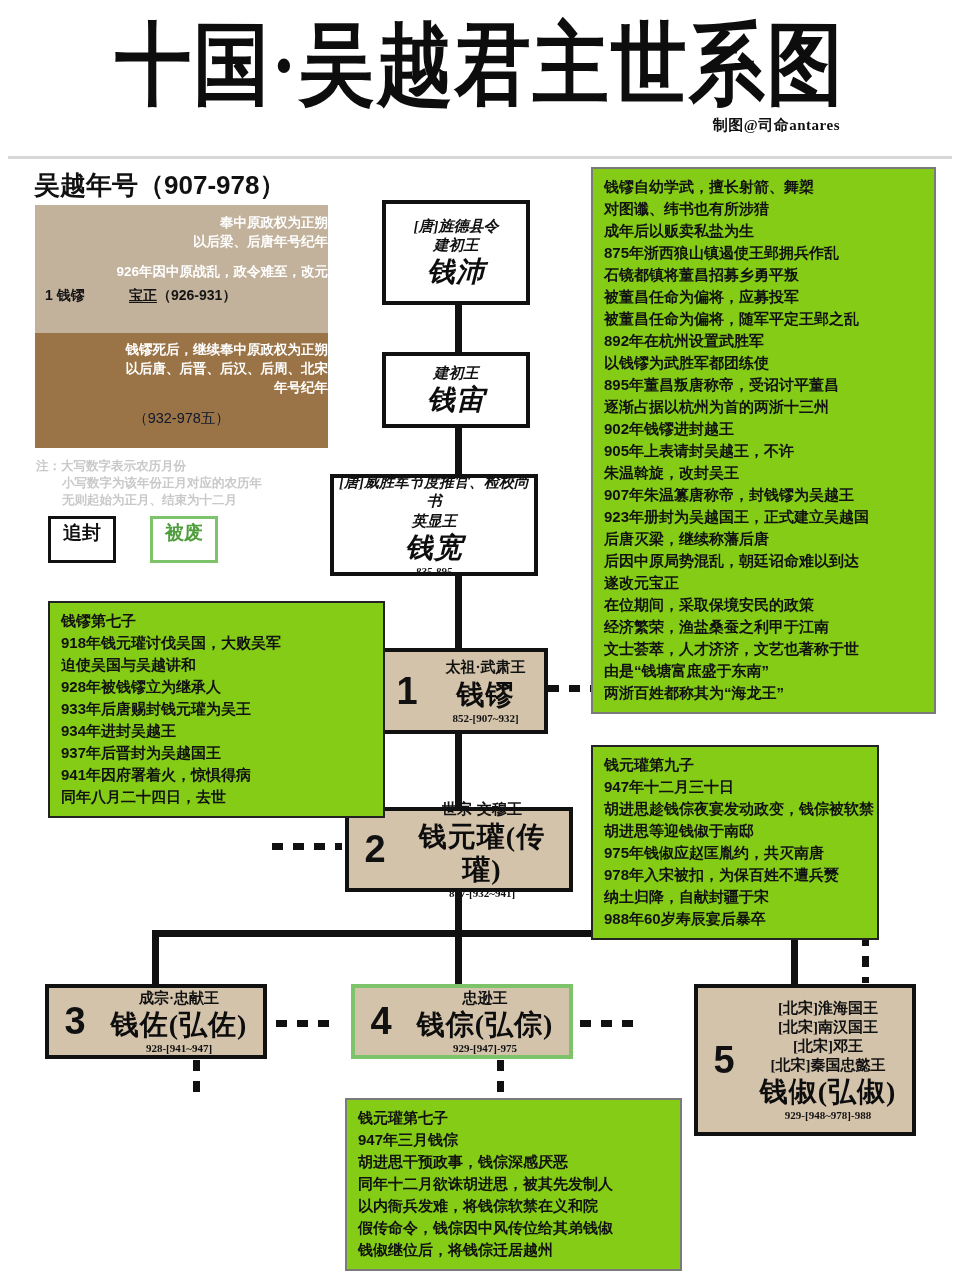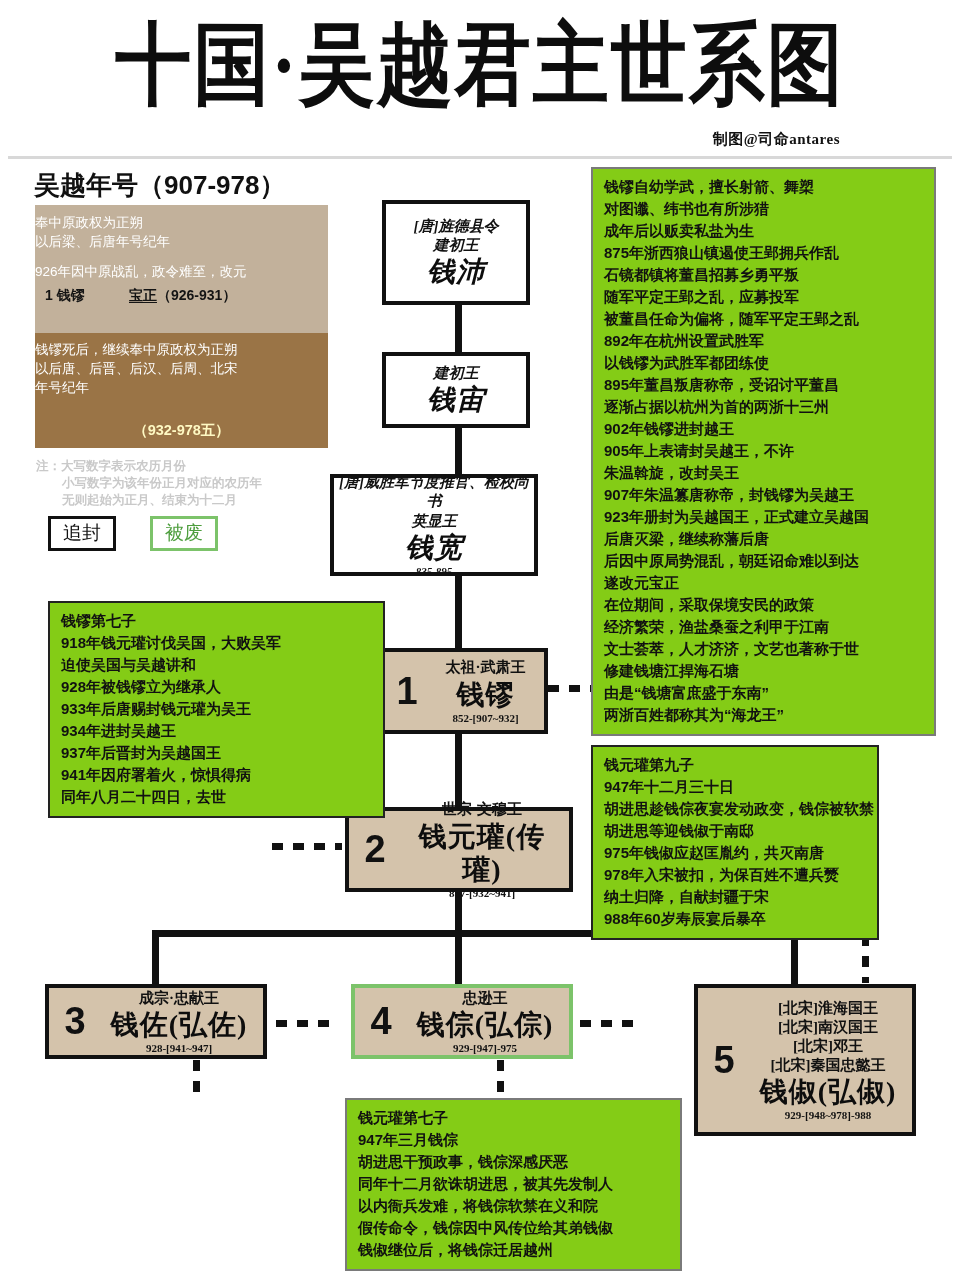--- a/index.html
+++ b/index.html
@@ -20,21 +20,21 @@
     font-family:"Liberation Serif","DejaVu Serif",serif;
     font-weight:700;
     font-size:76px;
     letter-spacing:2px;
     line-height:1.05;
     color:#0d0d0d;
     transform:scaleY(1.18);
     transform-origin:top center;
   }
   .credit{
-    position:absolute;right:120px;top:130px;
+    position:absolute;right:120px;top:116px;
     font-family:"Liberation Serif","DejaVu Serif",serif;
     font-weight:700;font-size:15px;color:#111;
     letter-spacing:.5px;
   }
   .rule{
     position:absolute;left:8px;top:156px;width:944px;height:3px;
     background:#d8d8d8;
   }
 
   
@@ -46,44 +46,44 @@
   .legend-box{position:absolute;left:35px;top:205px;width:293px;height:243px;}
   .legend-upper{
     position:absolute;left:0;top:0;width:293px;height:128px;
     background:#c2b19b;box-sizing:border-box;padding-top:8px;
   }
   .legend-lower{
     position:absolute;left:0;top:128px;width:293px;height:115px;
     background:#9a7446;box-sizing:border-box;padding-top:7px;
   }
   .lg-line{
-    text-align:left;color:#ffffff;font-weight:400;font-size:13.5px;
+    text-align:right;color:#ffffff;font-weight:700;font-size:13.5px;
     line-height:19px;white-space:nowrap;
   }
   .lg-row{
     display:flex;align-items:center;justify-content:flex-start;
     padding:0 10px;margin-top:6px;
   }
   .lg-row .c1{width:84px;color:#141414;font-weight:700;font-size:14px;}
   .lg-row .c2{color:#141414;font-weight:700;font-size:14px;}
   .lg-row .c2 u{text-decoration:underline;text-underline-offset:2px;}
   .lg-gap{height:11px;}
   .lg-paren{
-    text-align:center;color:#fef9c3;font-weight:700;font-size:14.5px;margin-top:24px;
+    text-align:center;color:#0f172a;font-weight:400;font-size:14.5px;margin-top:12px;
   }
 
   .note{
     position:absolute;left:36px;top:458px;width:300px;
     color:#c9c9c9;font-size:12.5px;font-weight:700;line-height:17px;
   }
   .note .n-hang{padding-left:26px;display:block;}
 
   .keys{position:absolute;left:48px;top:516px;display:flex;gap:34px;}
   .key{
-    padding:3px 12px 4px;font-weight:400;font-size:19px;line-height:1.15;
+    padding:3px 12px 16px;font-weight:700;font-size:19px;line-height:1.15;
     background:#fff;
   }
   .key.black{border:3px solid #111;color:#111;}
   .key.green{border:3px solid #7cc36a;color:#4e9e3e;}
 
   
   .vline{position:absolute;background:#111;width:7px;}
   .hline{position:absolute;background:#111;height:7px;}
   .dash-h{
     position:absolute;height:7px;
@@ -265,38 +265,37 @@
       <div class="n-dates">929-[948~978]-988</div>
     </div>
   </div>
 
   <div class="anno thin" style="left:591px;top:167px;width:345px;">
     <p>钱镠自幼学武，擅长射箭、舞槊</p>
     <p>对图谶、纬书也有所涉猎</p>
     <p>成年后以贩卖私盐为生</p>
     <p>875年浙西狼山镇遏使王郢拥兵作乱</p>
     <p>石镜都镇将董昌招募乡勇平叛</p>
-    <p>随军平定王郢之乱，应募投军</p>
+    <p>被董昌任命为偏将，应募投军</p>
     <p>被董昌任命为偏将，随军平定王郢之乱</p>
     <p>892年在杭州设置武胜军</p>
     <p>以钱镠为武胜军都团练使</p>
     <p>895年董昌叛唐称帝，受诏讨平董昌</p>
     <p>逐渐占据以杭州为首的两浙十三州</p>
     <p>902年钱镠进封越王</p>
     <p>905年上表请封吴越王，不许</p>
     <p>朱温斡旋，改封吴王</p>
     <p>907年朱温篡唐称帝，封钱镠为吴越王</p>
     <p>923年册封为吴越国王，正式建立吴越国</p>
     <p>后唐灭梁，继续称藩后唐</p>
     <p>后因中原局势混乱，朝廷诏命难以到达</p>
     <p>遂改元宝正</p>
     <p>在位期间，采取保境安民的政策</p>
     <p>经济繁荣，渔盐桑蚕之利甲于江南</p>
     <p>文士荟萃，人才济济，文艺也著称于世</p>
-    <p>修建钱塘江捍海石塘</p>
     <p>由是“钱塘富庶盛于东南”</p>
     <p>两浙百姓都称其为“海龙王”</p>
   </div>
 
   <div class="anno" style="left:48px;top:601px;width:337px;">
     <p>钱镠第七子</p>
     <p>918年钱元瓘讨伐吴国，大败吴军</p>
     <p>迫使吴国与吴越讲和</p>
     <p>928年被钱镠立为继承人</p>
     <p>933年后唐赐封钱元瓘为吴王</p>

